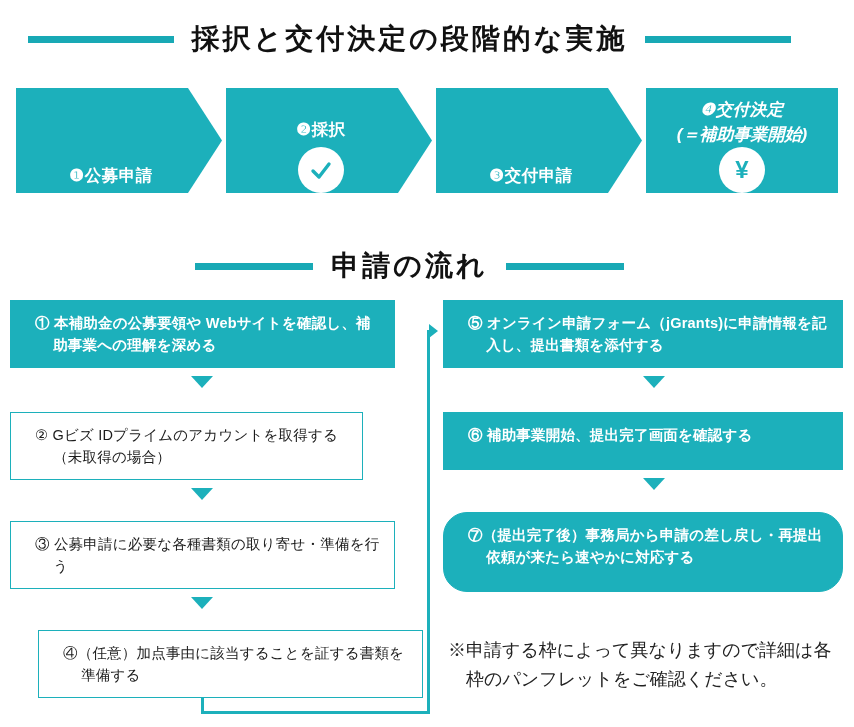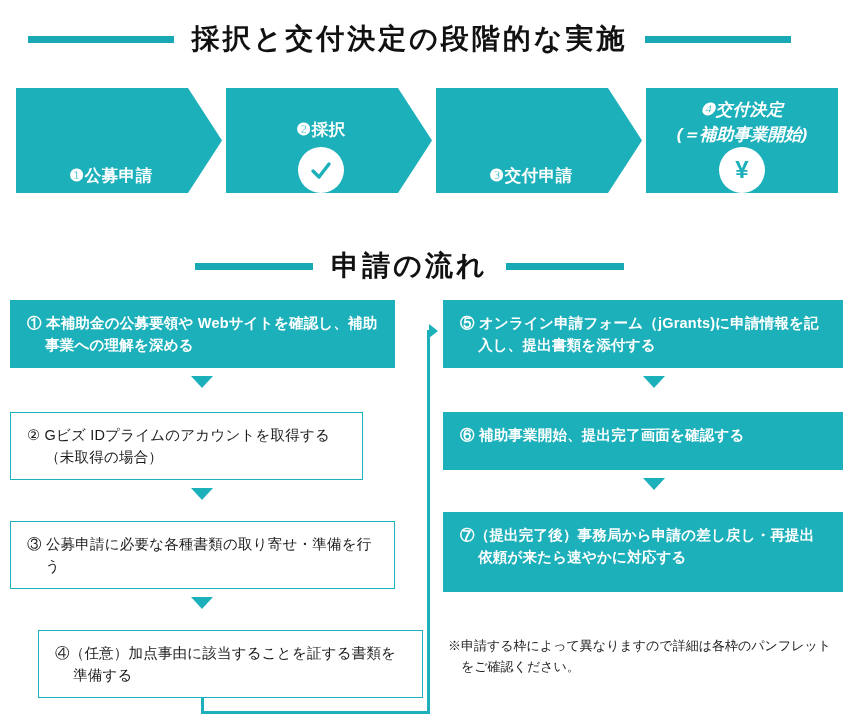--- a/index.html
+++ b/index.html
@@ -122,21 +122,21 @@
   .circ-icon.yen { font-size: 24px; }
 
   
   .flowbox {
     position: absolute;
     border: 1.5px solid #1cb0bb;
     background: #ffffff;
     color: #1b1b1b;
     font-size: 14.5px;
     line-height: 1.55;
-    padding: 11px 14px 11px 16px;
+    padding: 11px 14px 11px 24px;
     letter-spacing: 0.2px;
   }
   .flowbox.filled {
     background: #1cb0bb;
     color: #ffffff;
     border-color: #1cb0bb;
     font-weight: bold;
   }
   .flowbox .txt { display: block; }
   .flowbox.indent .txt { padding-left: 1.25em; text-indent: -1.25em; }
@@ -144,21 +144,21 @@
   .arrow-down {
     position: absolute;
     width: 0; height: 0;
     border-left: 11px solid transparent;
     border-right: 11px solid transparent;
     border-top: 12px solid #1cb0bb;
   }
 
   .note {
     position: absolute;
-    font-size: 13px;
+    font-size: 18px;
     line-height: 1.6;
     color: #222;
   }
   .note .txt { display: block; padding-left: 1em; text-indent: -1em; }
 
   
   .connector { position: absolute; background: #1cb0bb; }
   .conn-v1 { width: 3px; }
   .conn-h  { height: 3px; }
   .conn-v2 { width: 3px; }
@@ -263,21 +263,21 @@
   <div class="flowbox filled indent" style="left:443px; top:300px; width:400px; height:68px;">
     <span class="txt">⑤ オンライン申請フォーム（jGrants)に申請情報を記入し、提出書類を添付する</span>
   </div>
   <div class="arrow-down" style="left:643px; top:376px;"></div>
 
   <div class="flowbox filled indent" style="left:443px; top:412px; width:400px; height:58px;">
     <span class="txt">⑥ 補助事業開始、提出完了画面を確認する</span>
   </div>
   <div class="arrow-down" style="left:643px; top:478px;"></div>
 
-  <div class="flowbox filled indent" style="left:443px; top:512px; width:400px; height:80px;">
+  <div class="flowbox filled indent" style="left:443px; top:512px; width:400px; height:80px;border-radius:24px;">
     <span class="txt">⑦（提出完了後）事務局から申請の差し戻し・再提出依頼が来たら速やかに対応する</span>
   </div>
 
   <div class="note" style="left:448px; top:636px; width:395px;">
     <span class="txt">※申請する枠によって異なりますので詳細は各枠のパンフレットをご確認ください。</span>
   </div>
 
 </div>
 
 </body></html>

